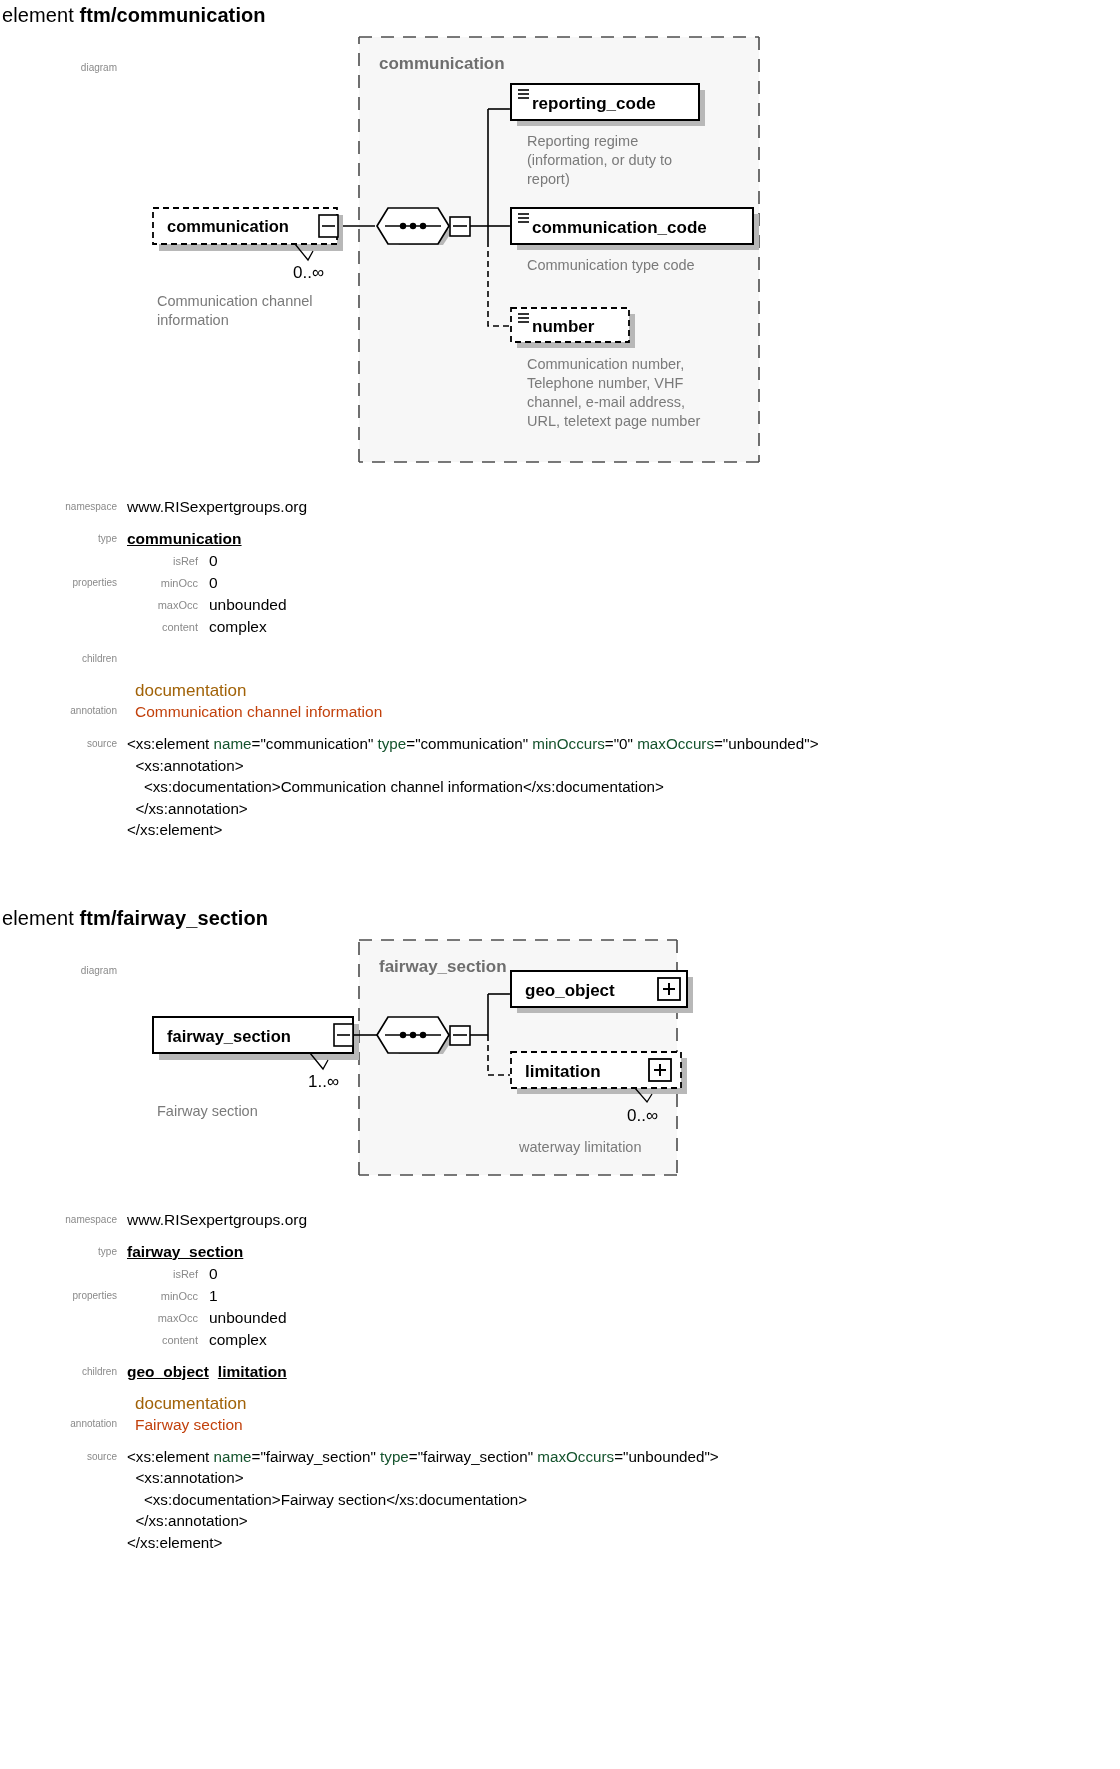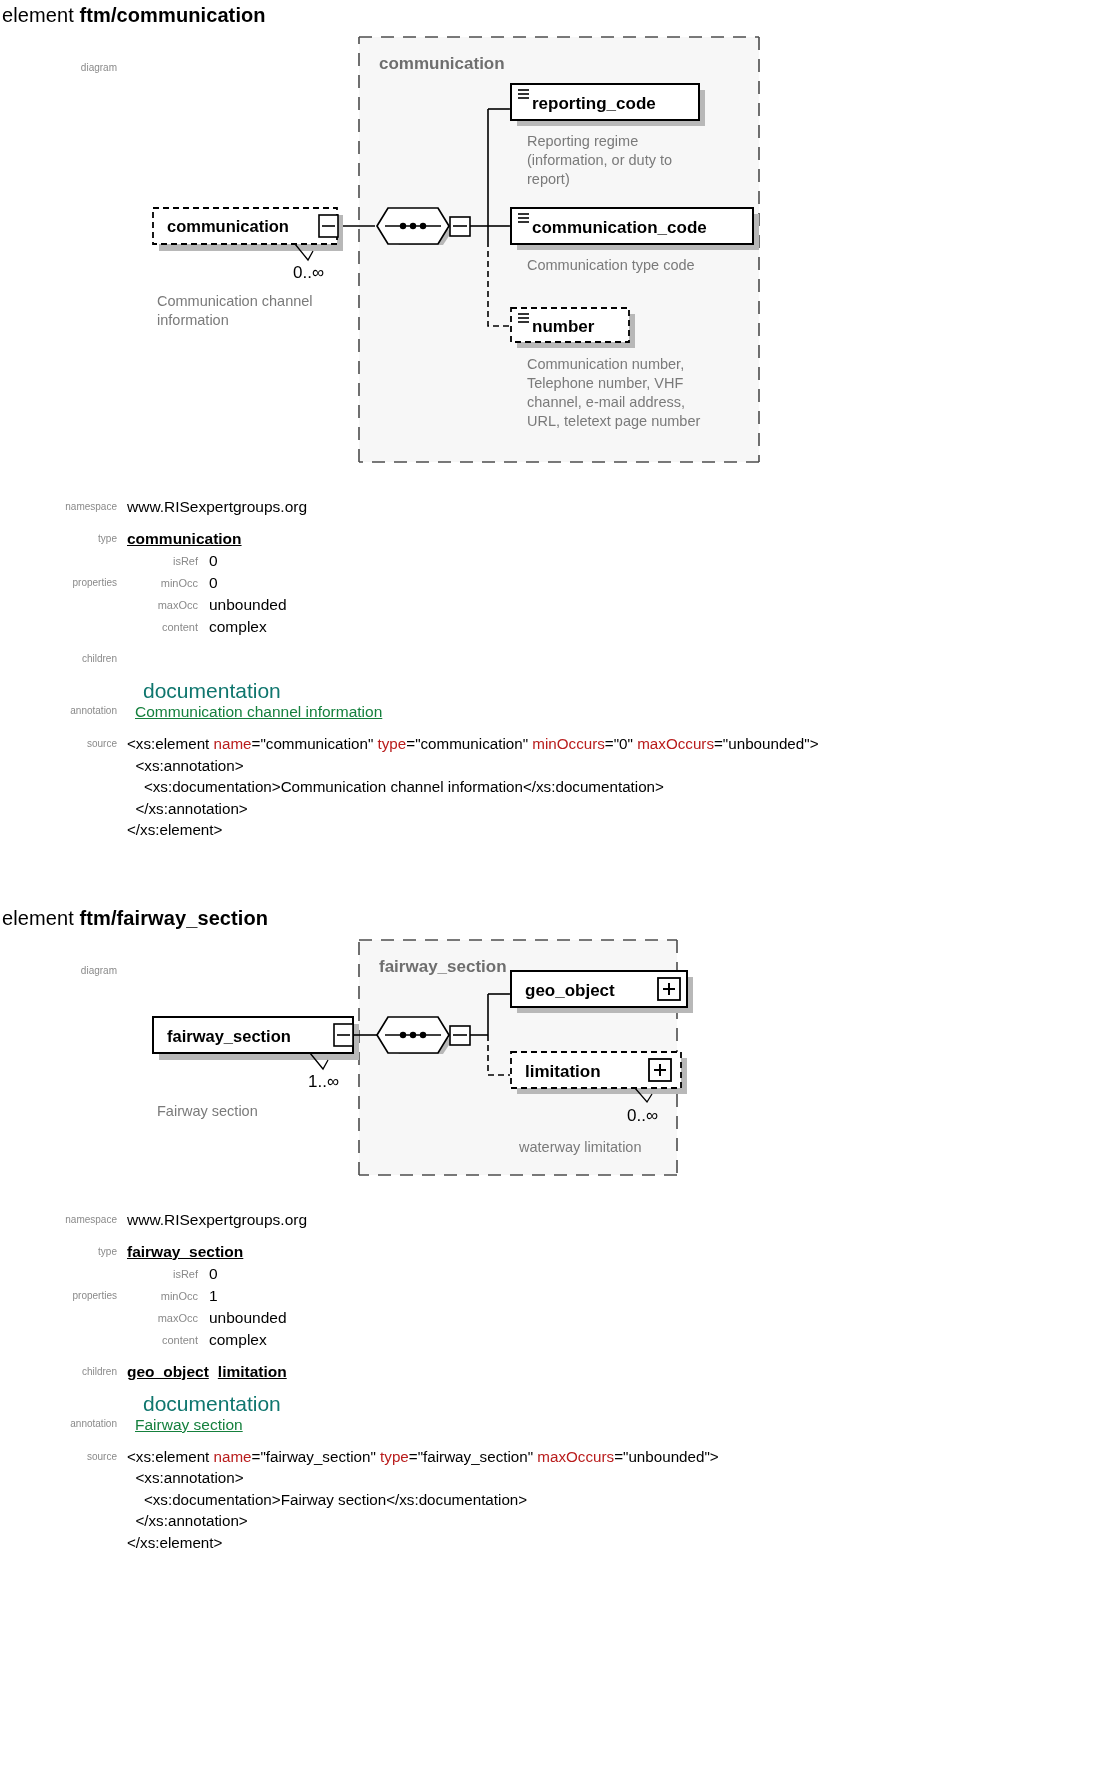--- a/index.html
+++ b/index.html
@@ -65,31 +65,31 @@
     min-width: 82px;
     text-align: right;
     color: #8a8a8a;
     font-size: 11px;
     padding-right: 11px;
     box-sizing: border-box;
   }
   .prop-val { font-size: 15.5px; color: #000; }
 
   
-  .anno-kind { color: #0f766e; font-size: 21px; line-height: 21px; padding-left: 8px; margin-left: 8px;}
-  .anno-doc { color: #15803d; font-size: 15.5px; line-height: 22px; padding-left: 8px; text-decoration: underline;}
+  .anno-kind { color: #a16207; font-size: 17px; line-height: 21px; padding-left: 8px;}
+  .anno-doc { color: #c2410c; font-size: 15.5px; line-height: 22px; padding-left: 8px;}
 
   
   .source {
     font-size: 15.2px;
     line-height: 21.5px;
     color: #000;
     white-space: pre;
   }
-  .source .at { color: #b91c1c; text-align: center; }
+  .source .at { color: #14532d; text-align: center; }
 
   .gap-lg { height: 62px; }
   .gap-md { height: 22px; }
   .gap-sm { height: 10px; }
 </style>
 </head>
 <body>
 
 <div class="page">
 

